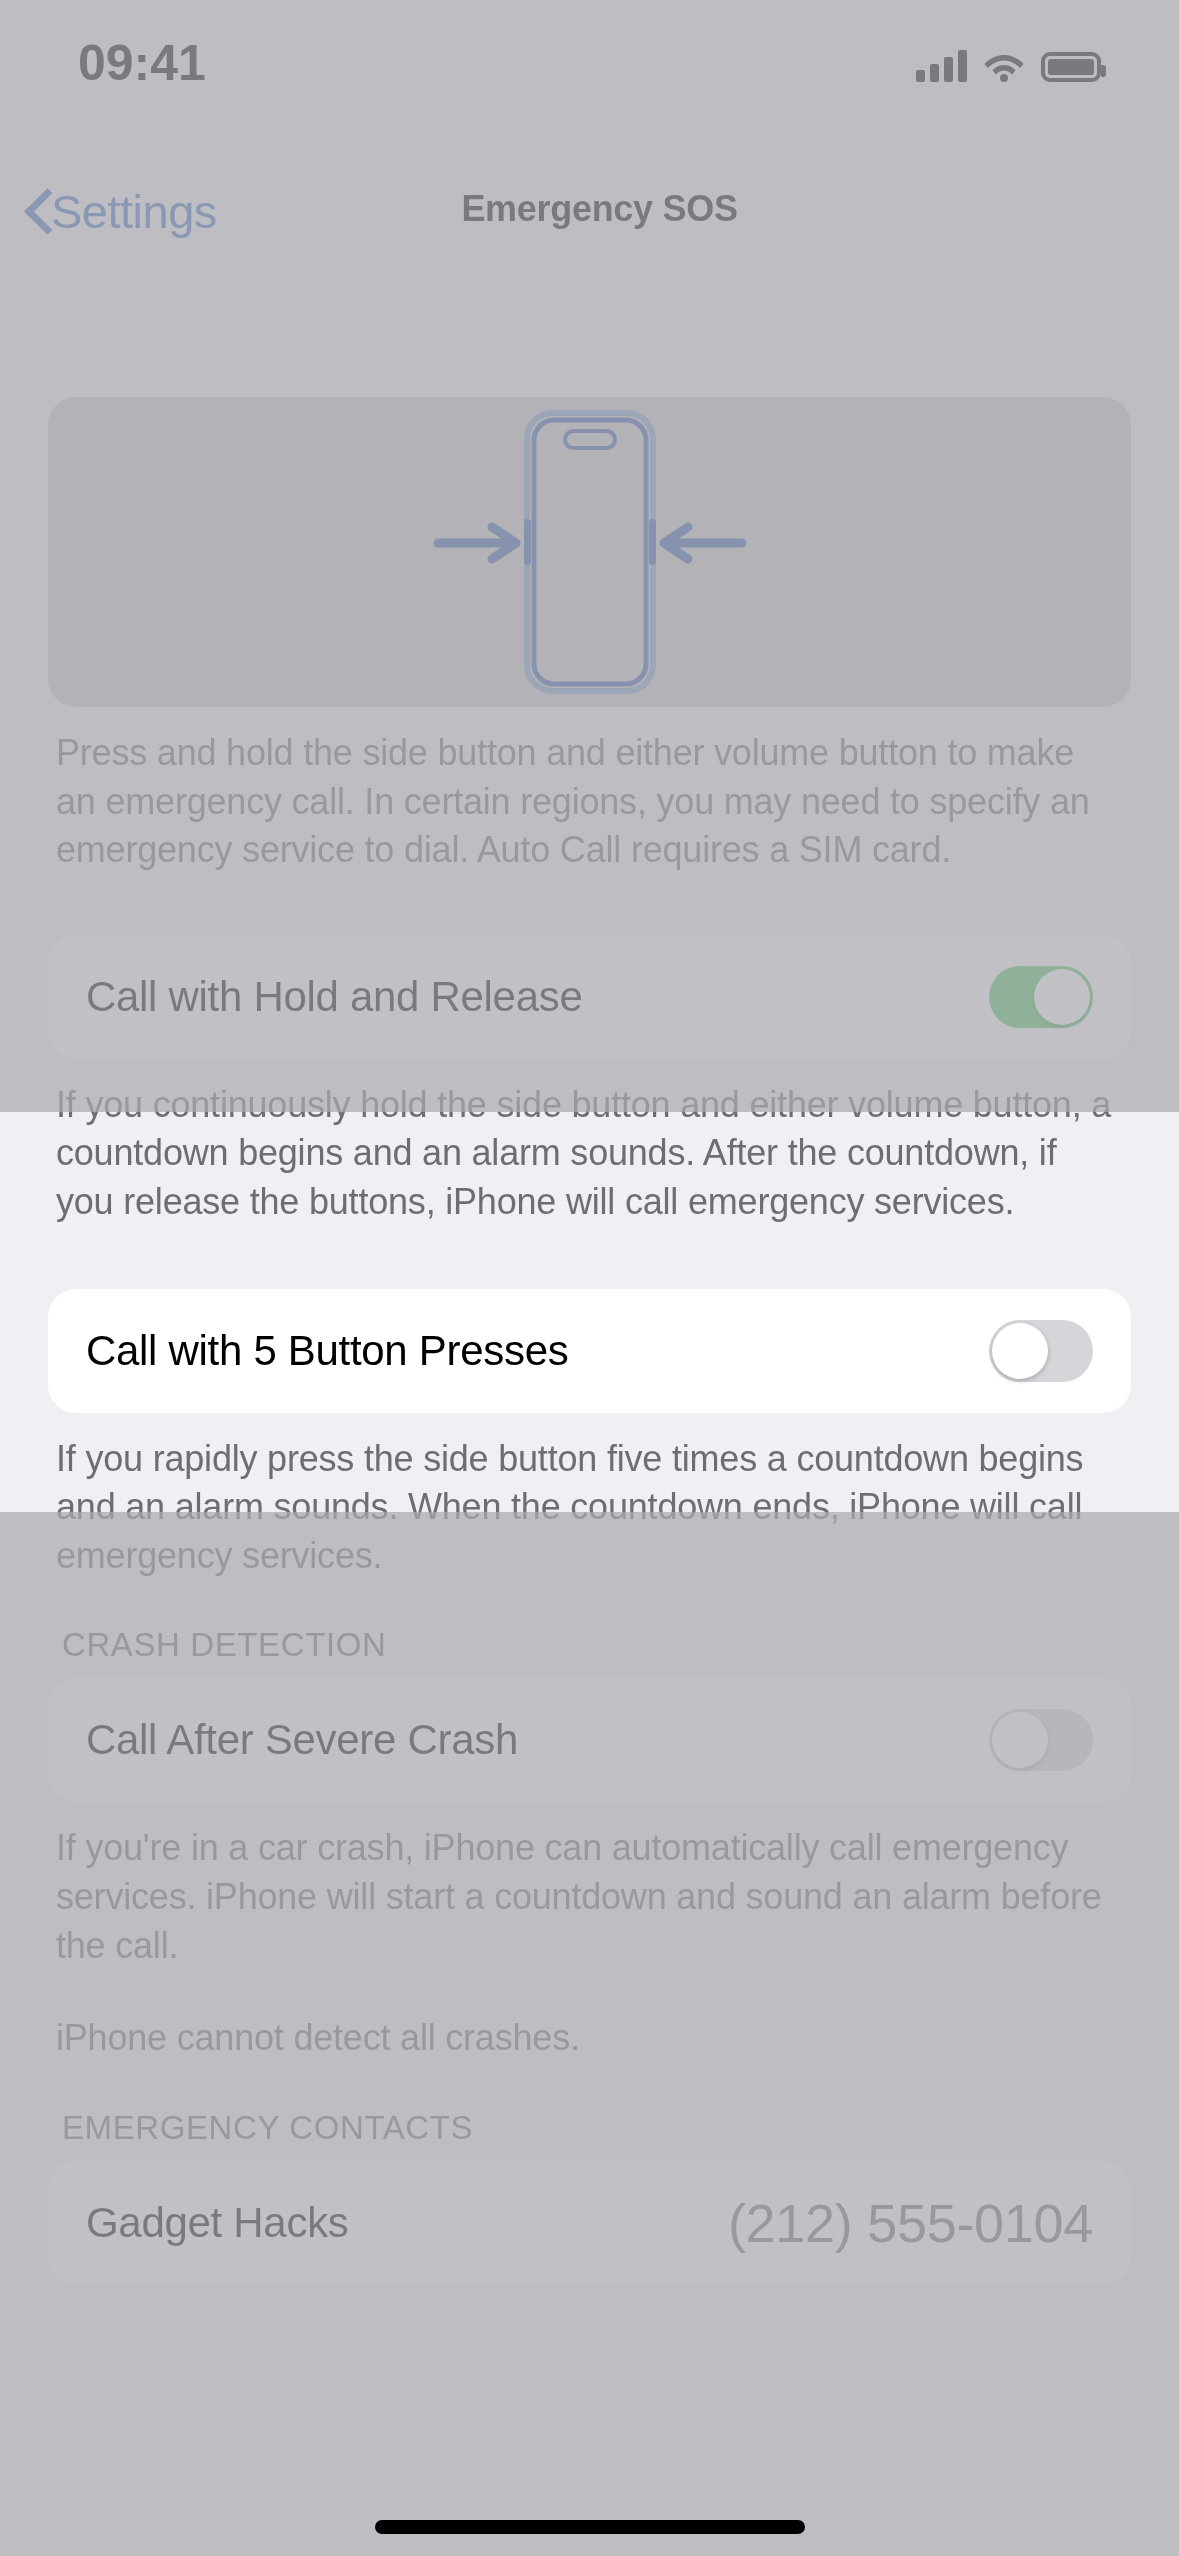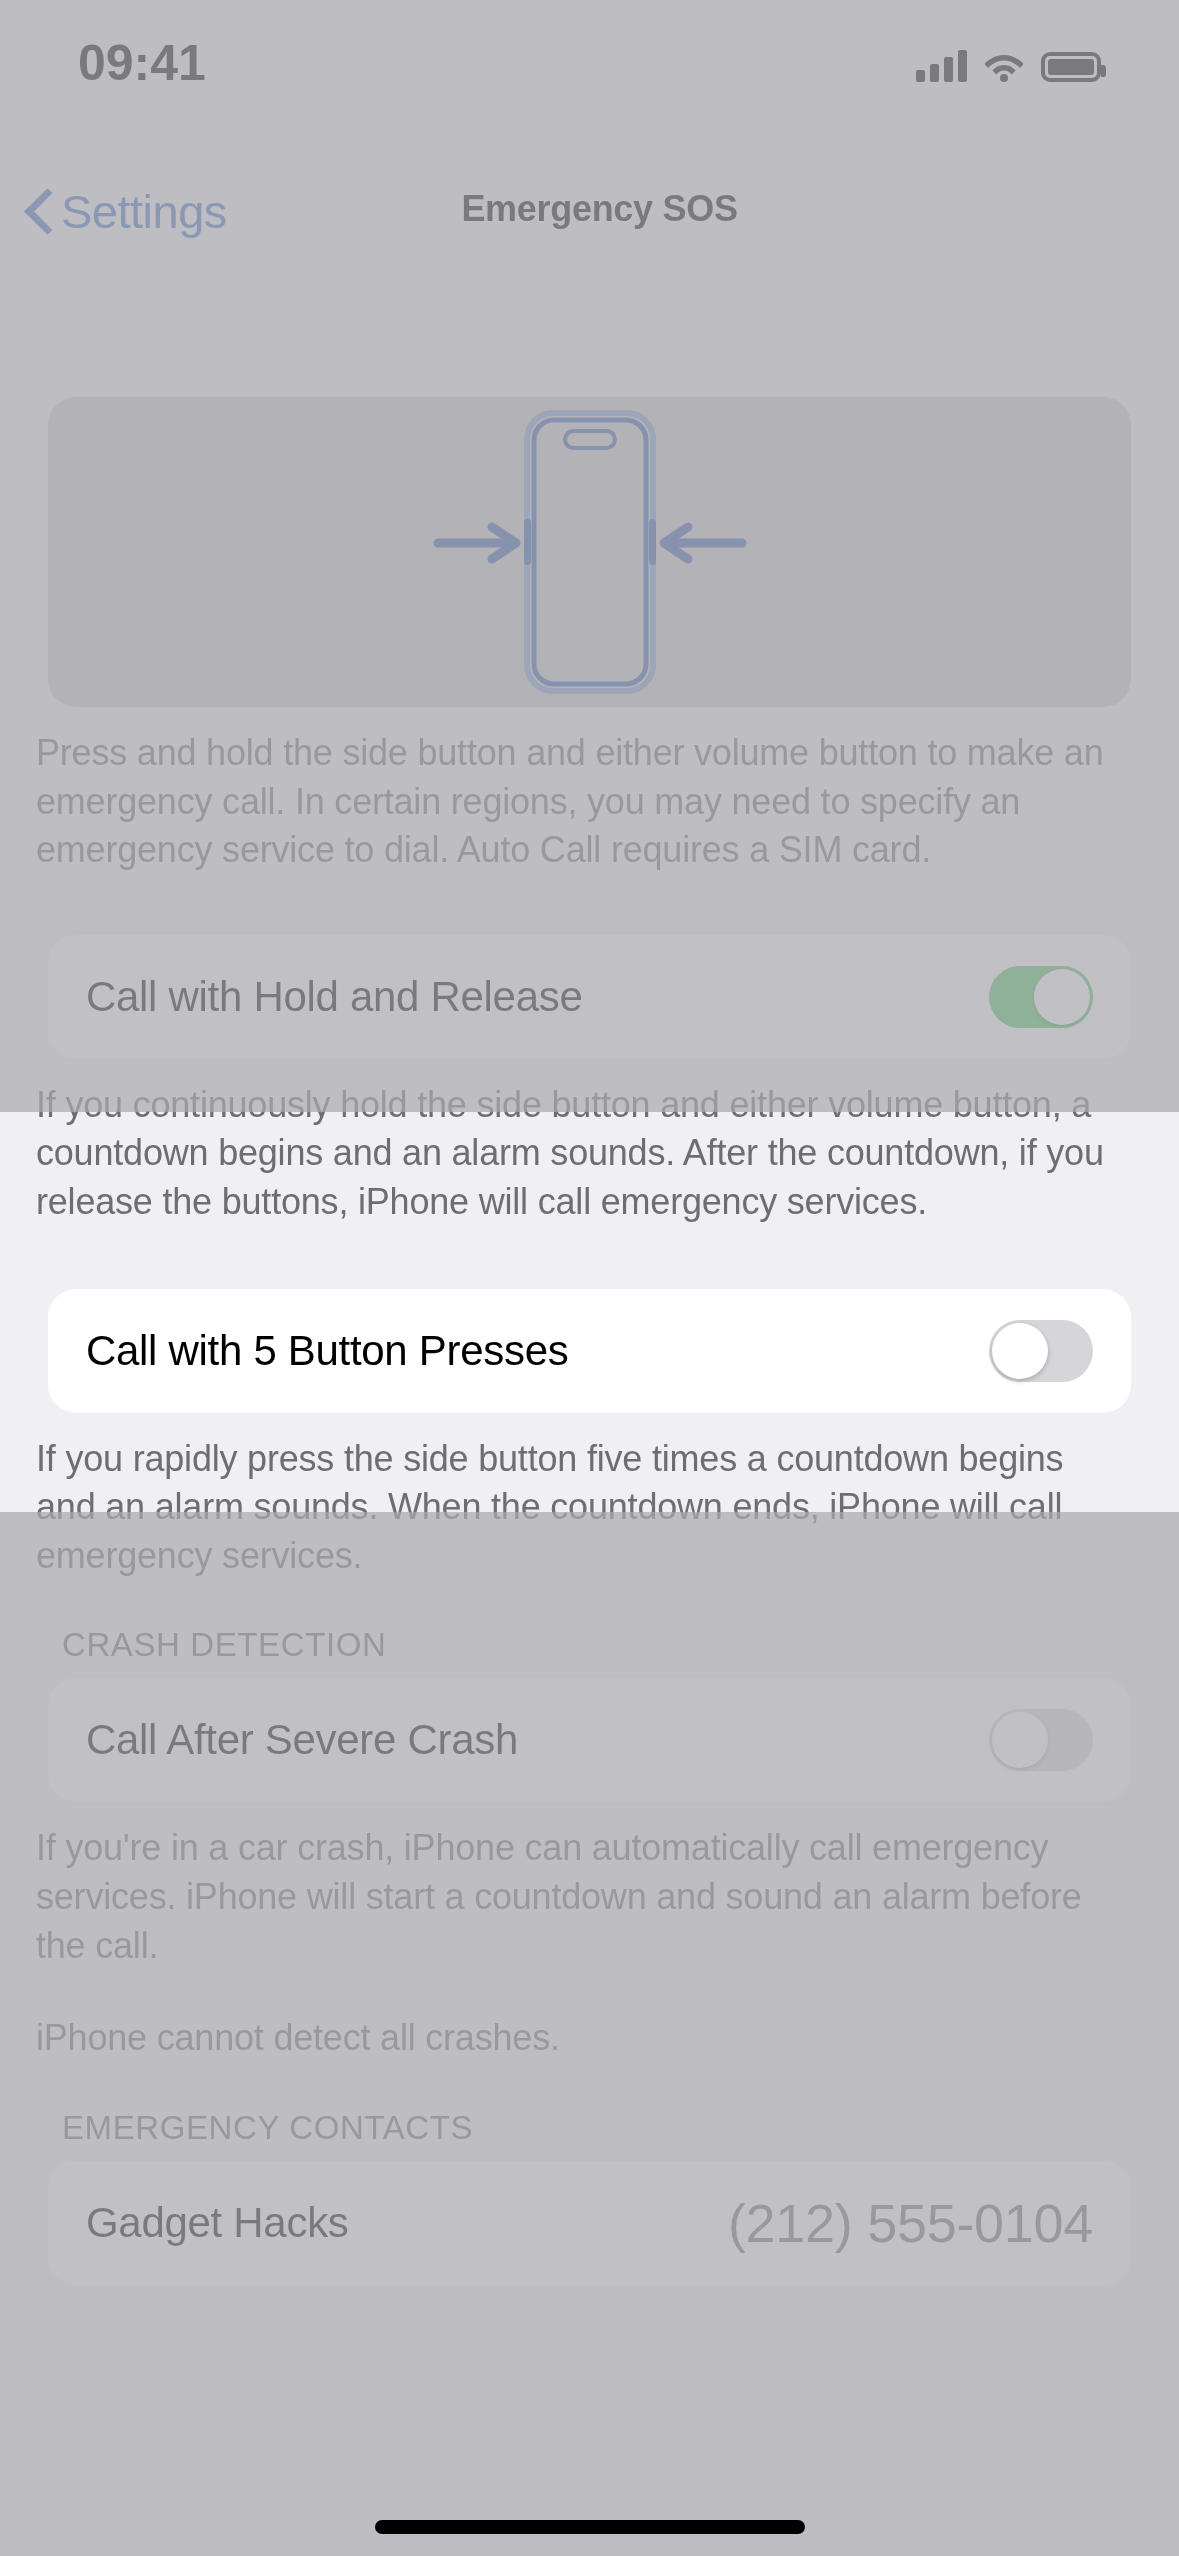--- a/index.html
+++ b/index.html
@@ -50,21 +50,21 @@
     width:5px; height:12px; background:#000; border-radius:0 3px 3px 0;
   }
   .battery .lvl { width:100%; height:100%; background:#000; border-radius:3px; }
 
   
   .navbar {
     position:absolute; top:170px; left:0; width:1179px; height:110px;
   }
   .back {
     position:absolute; left:25px; top:14px;
-    display:flex; align-items:center; gap:10px;
+    display:flex; align-items:center; 
     color:#3a6ec0; cursor:pointer;
   }
   .chev {
     width:26px; height:48px; position:relative; flex:none;
   }
   .chev::before{
     content:""; position:absolute; left:6px; top:7px;
     width:26px; height:26px;
     border-left:7px solid #3a6ec0; border-bottom:7px solid #3a6ec0;
     transform:rotate(45deg);
@@ -83,21 +83,21 @@
     height:310px;
     background:#c9c9ce;
     border-radius:28px;
     margin:117px 48px 0 48px;
     display:flex; align-items:center; justify-content:center;
     position:relative;
   }
   .phone-wrap { position:relative; width:480px; height:280px; display:flex;
     align-items:center; justify-content:center; }
   .footer-text {
-    margin:22px 60px 0 36px;
+    margin:22px 60px 0 56px;
     font-size:36px; line-height:1.35; color:#6d6d72;
     letter-spacing:-0.2px;
   }
   .section-header {
     margin:46px 62px 14px 62px;
     font-size:33px; color:#6d6d72; letter-spacing:0.6px;
   }
 
   .row {
     display:flex; align-items:center; justify-content:space-between;

